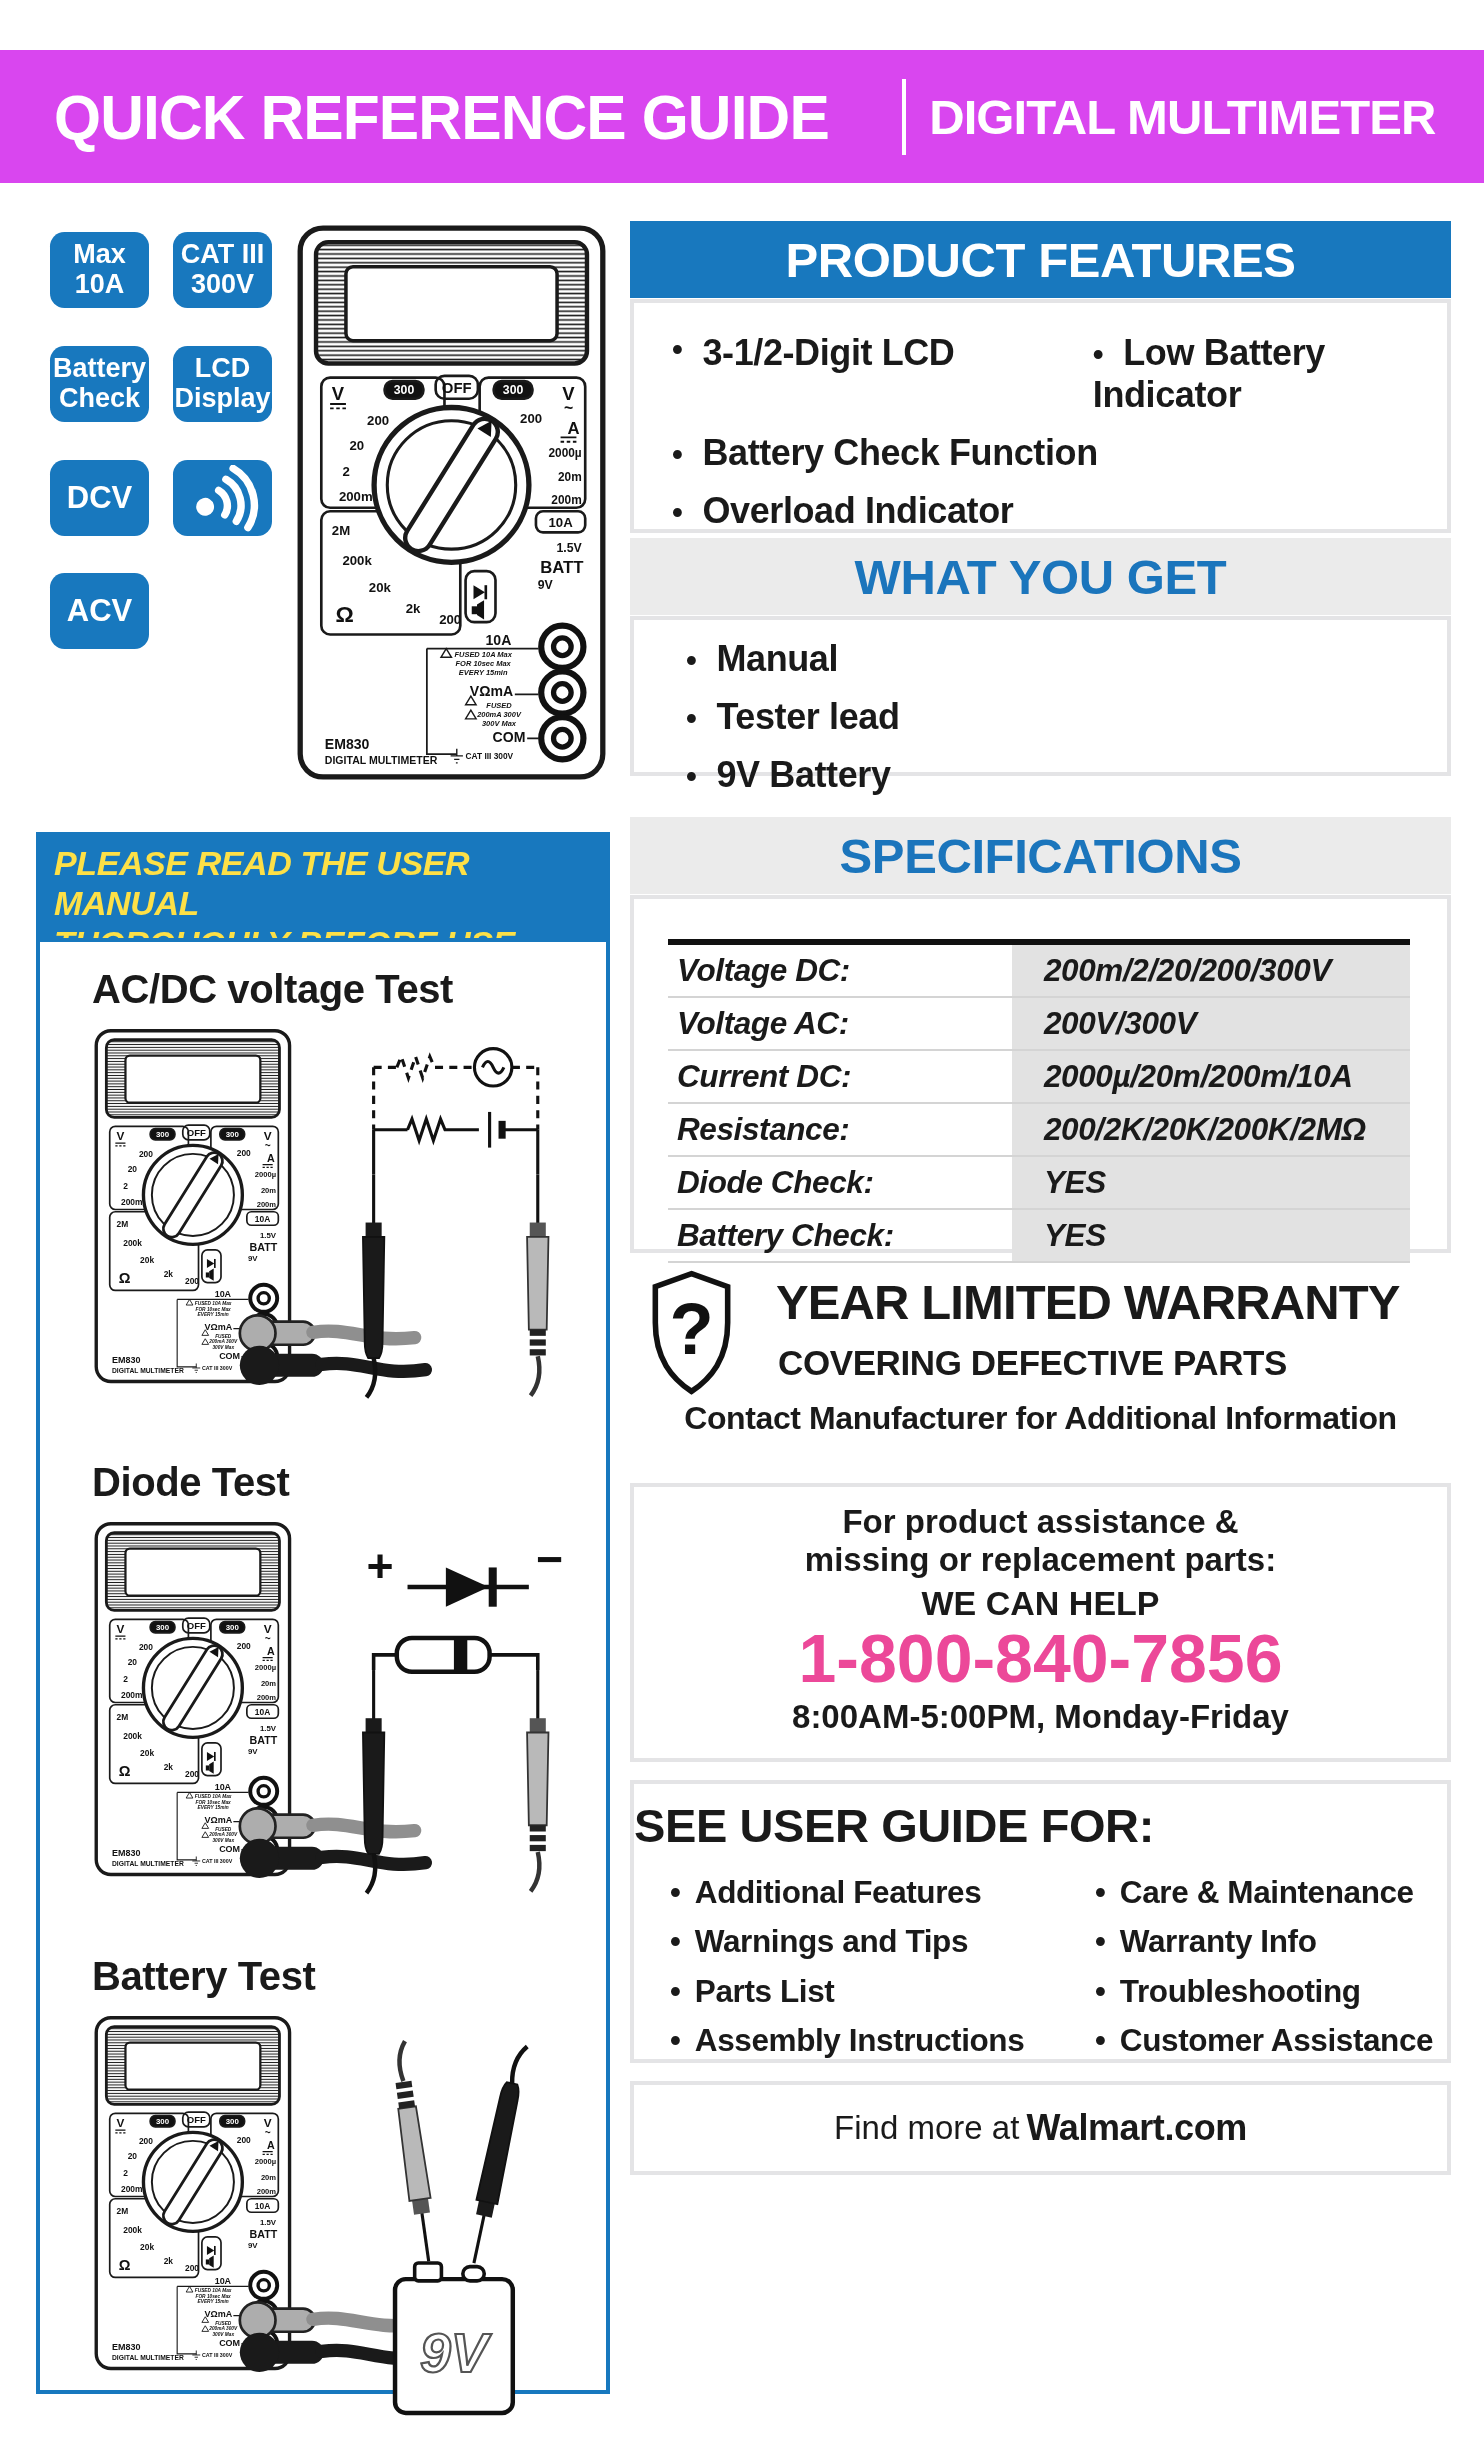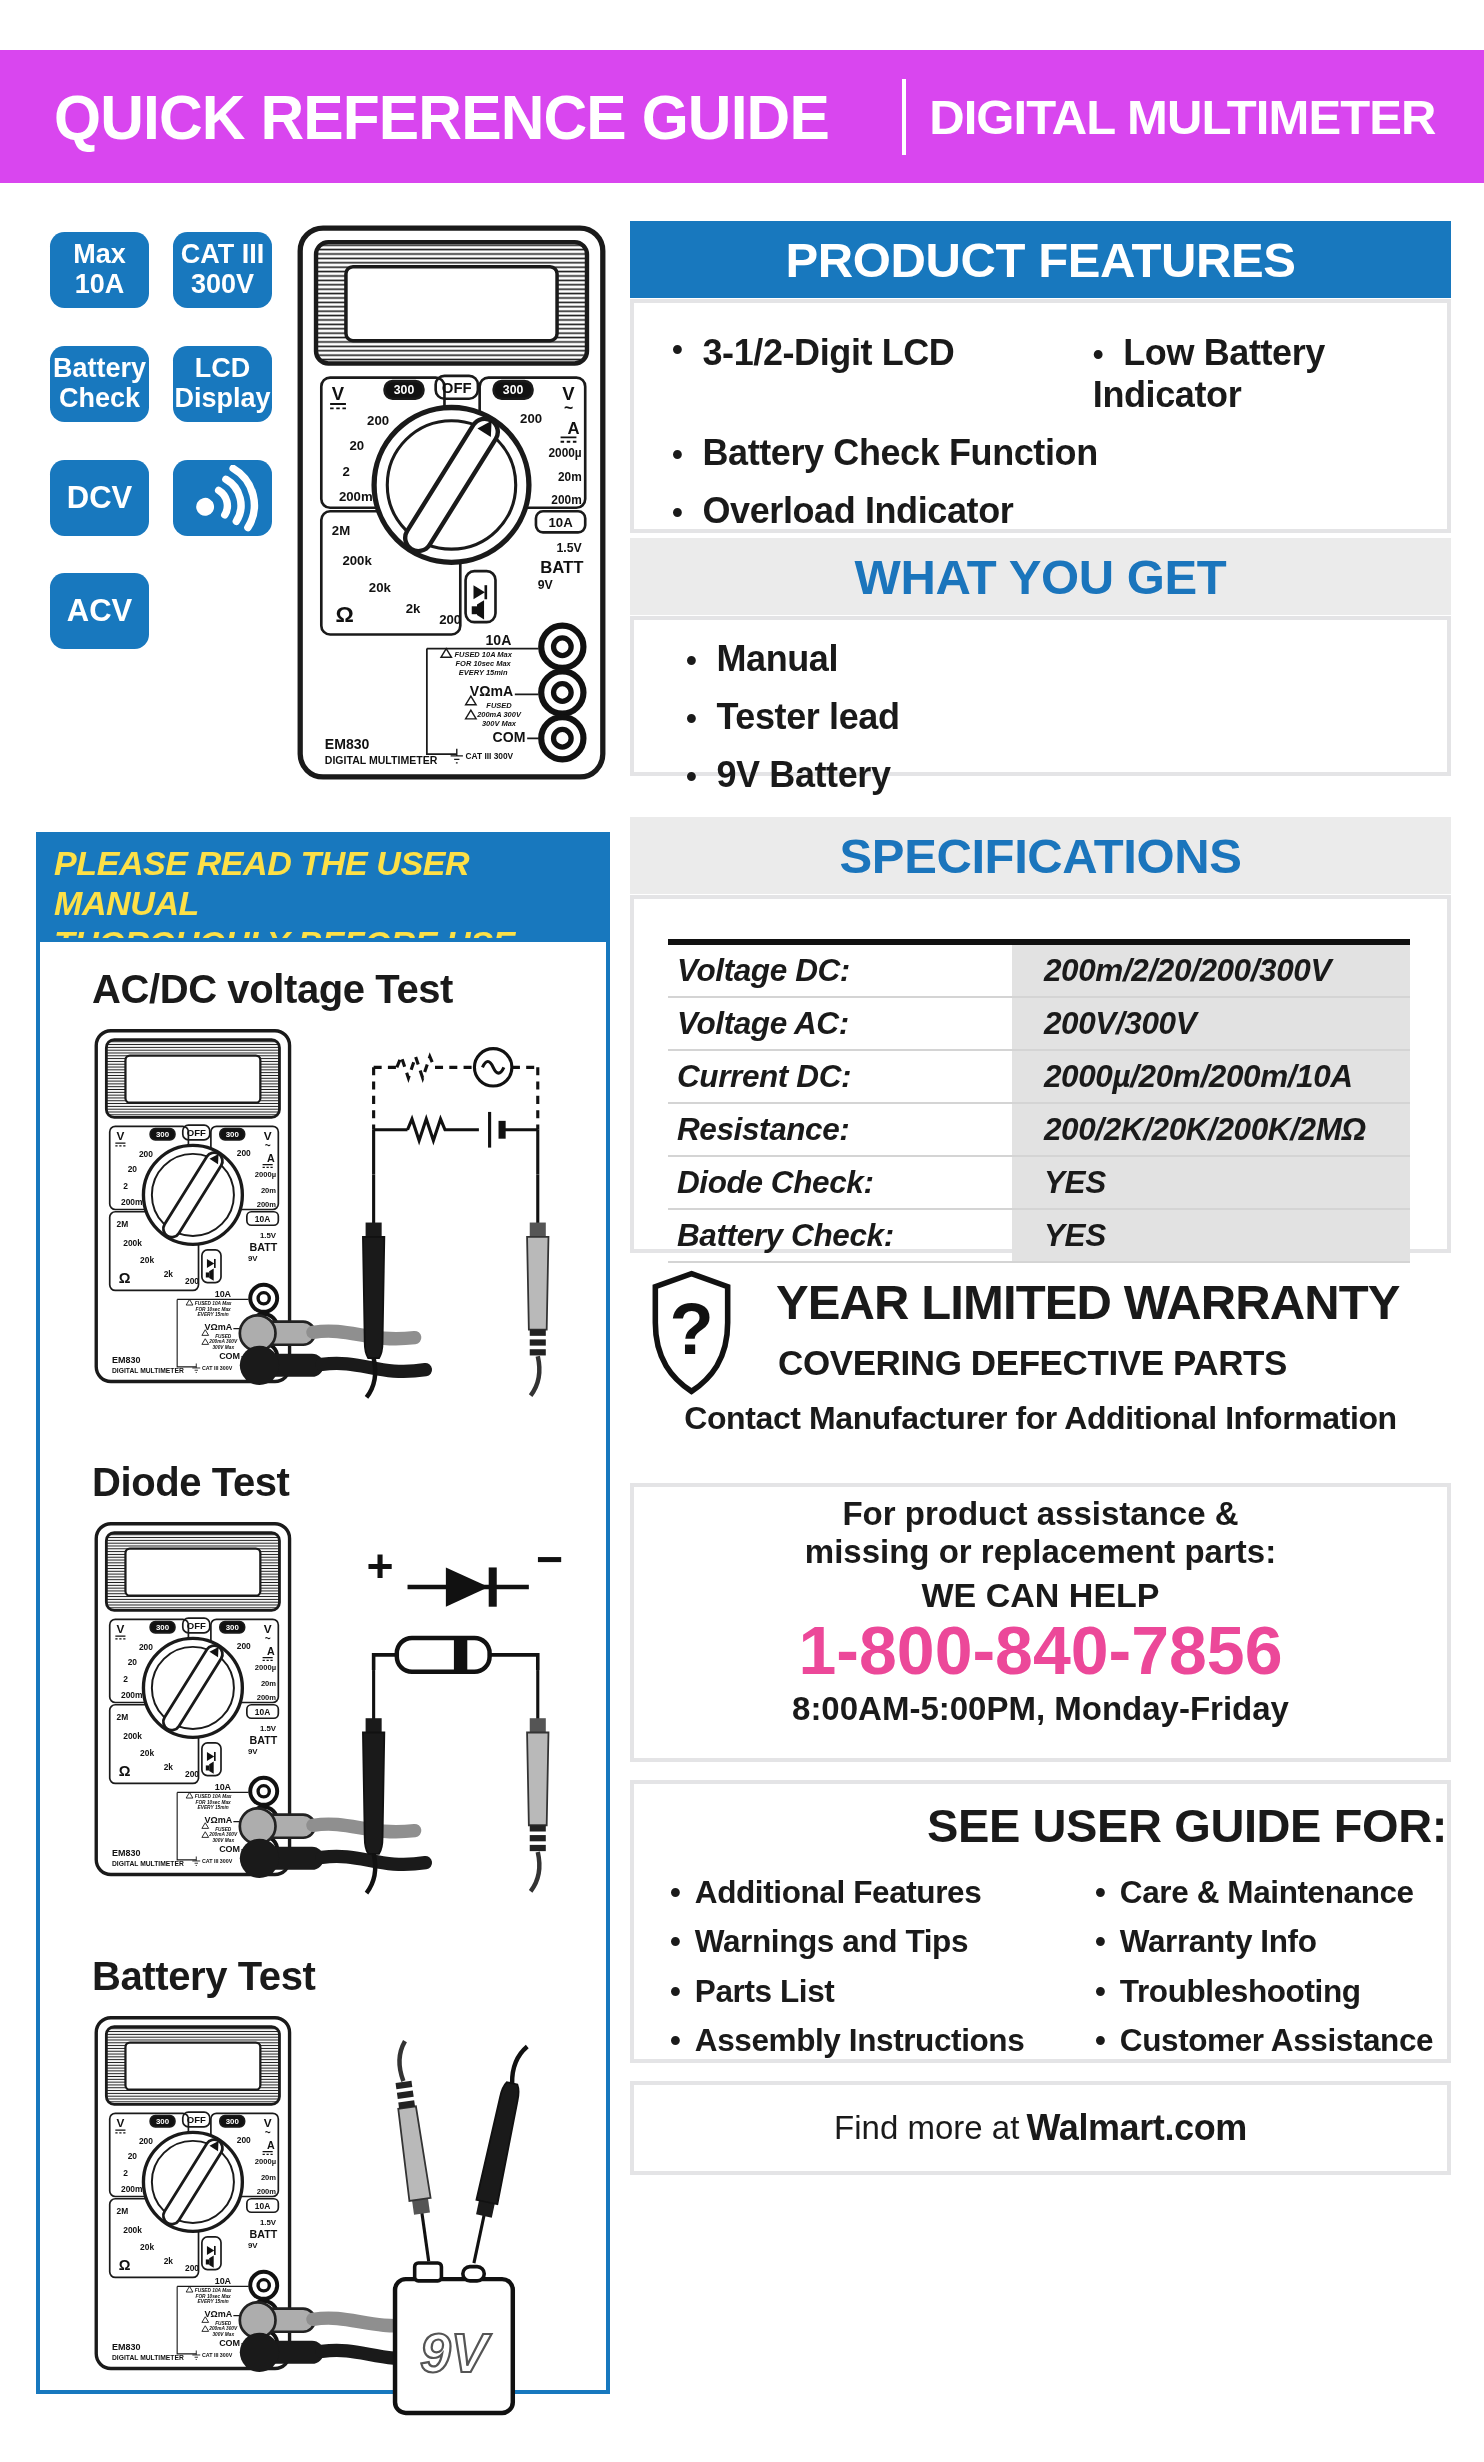--- a/index.html
+++ b/index.html
@@ -38,28 +38,28 @@
   .spec-row{display:flex;border-bottom:2.7px solid #D4D4D4;height:51px;align-items:center;}
   .spec-label{width:335px;font-weight:bold;font-style:italic;font-size:31.5px;padding-left:9px;letter-spacing:-0.4px;}
   .spec-val{flex:1;background:#E2E2E2;align-self:stretch;display:flex;align-items:center;
             font-weight:bold;font-style:italic;font-size:31.5px;padding-left:32px;letter-spacing:-0.4px;}
   
   .warr-t1{position:absolute;left:776px;top:1274px;font-size:49px;font-weight:bold;letter-spacing:-0.9px;}
   .warr-t2{position:absolute;left:778px;top:1343px;font-size:35px;font-weight:bold;letter-spacing:-0.4px;}
   .warr-t3{position:absolute;left:630px;top:1400px;width:821px;text-align:center;font-size:32px;font-weight:bold;letter-spacing:-0.4px;}
   
   .assist{top:1483px;height:279px;text-align:center;}
-  .assist .l1{font-size:33px;font-weight:600;margin-top:8px;}
+  .assist .l1{font-size:33px;font-weight:600;margin-top:16px;}
   .assist .l2{font-size:33px;font-weight:600;}
   .assist .l3{font-size:34px;font-weight:bold;margin-top:5.4px;}
   .assist .phone{font-size:68px;font-weight:bold;color:#ec4899;line-height:1.05;}
   .assist .hours{font-size:33px;font-weight:600;margin-top:3.6px;}
   
   .guide{top:1780px;height:283px;}
-  .guide h3{margin:14.4px 0 0 0;text-align:right;font-size:47px;letter-spacing:-0.4px;}
+  .guide h3{margin:14.4px 0 0 0;text-align:left;font-size:47px;letter-spacing:-0.4px;}
   .gcol{position:absolute;top:77px;}
   .gcol.left{left:36px;width:423px;}
   .gcol.right{left:461px;width:342px;}
   .gcol .blist li{font-size:31.5px;margin:12.6px 0 0 0;}
   .gcol .blist li::before{margin-right:14.4px;}
   
   .foot{top:2081px;height:94px;display:flex;align-items:center;justify-content:center;}
   .foot .pre{font-size:33px;font-weight:500;text-align:right;}
   .foot .brand{font-size:36px;font-weight:bold;margin-left:7.2px;letter-spacing:-0.4px;}
   svg text{font-family:"Liberation Sans",sans-serif;}

